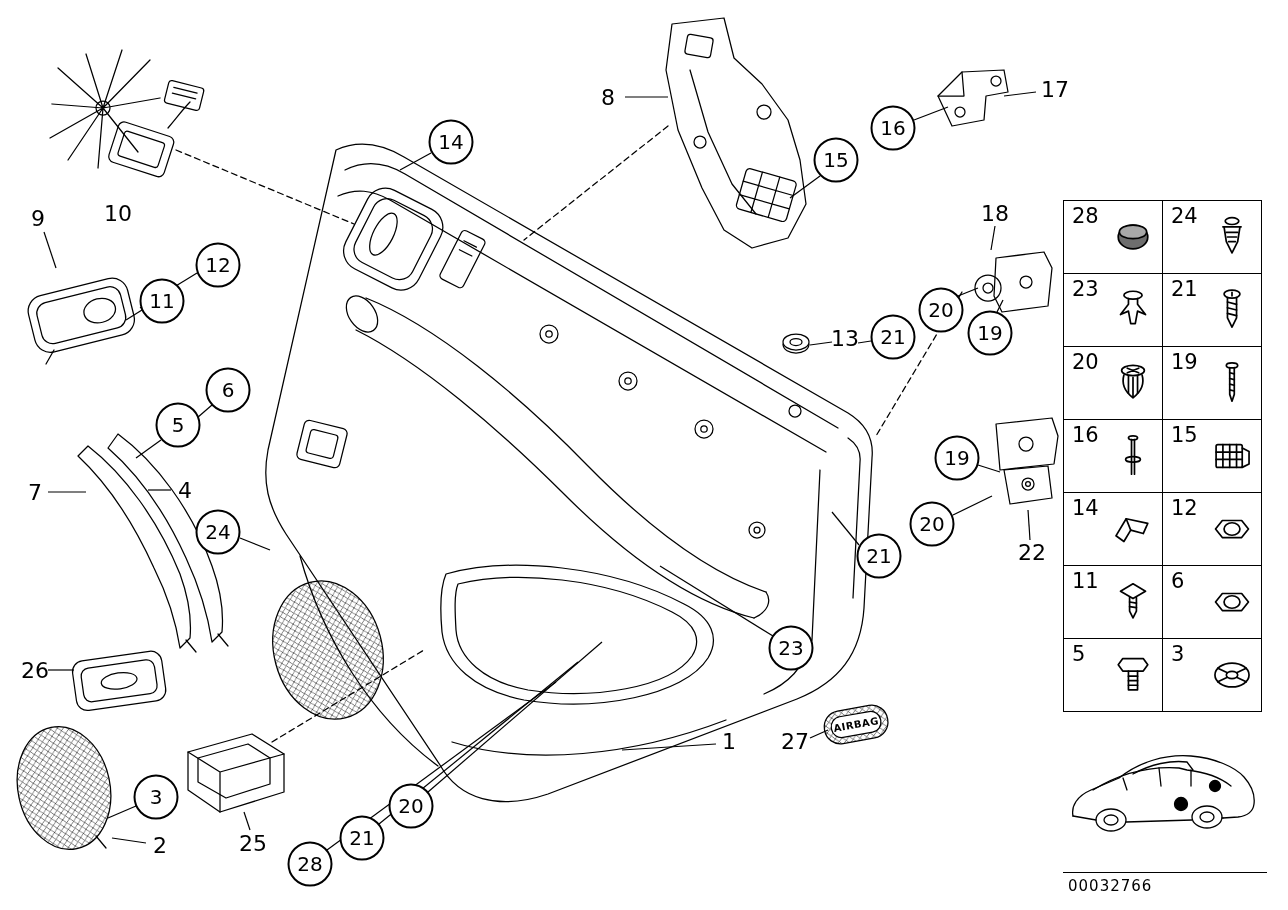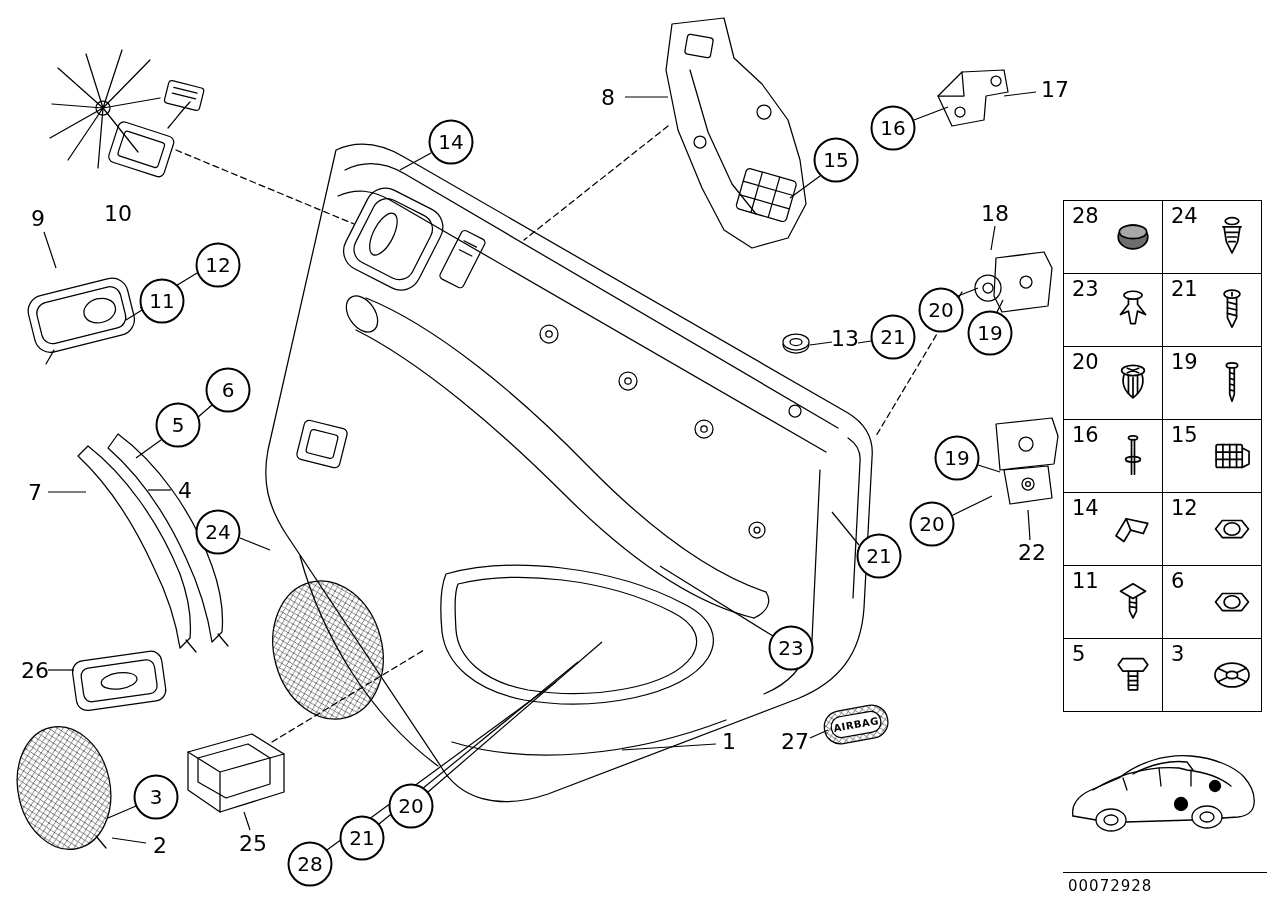--- a/index.html
+++ b/index.html
@@ -512,14 +512,14 @@
       <ellipse cx="144" cy="105" rx="15" ry="11"></ellipse>
       <ellipse cx="144" cy="105" rx="7" ry="5"></ellipse>
       <path d="M30,78 C56,62 86,54 116,56 L124,58 C142,60 158,66 168,74"></path>
       <path d="M60,66 L64,78 M96,56 L98,74 M128,58 L128,74"></path>
       <path d="M70,62 C88,52 108,48 124,50 L130,58"></path>
       <circle cx="118" cy="92" r="6.5" fill="#000"></circle>
       <circle cx="152" cy="74" r="5.5" fill="#000"></circle>
     </g>
   </svg>
 
-  <div class="doc-number">00072928</div>
+  <div class="doc-number">00032766</div>
 </div>
 
 </body></html>

